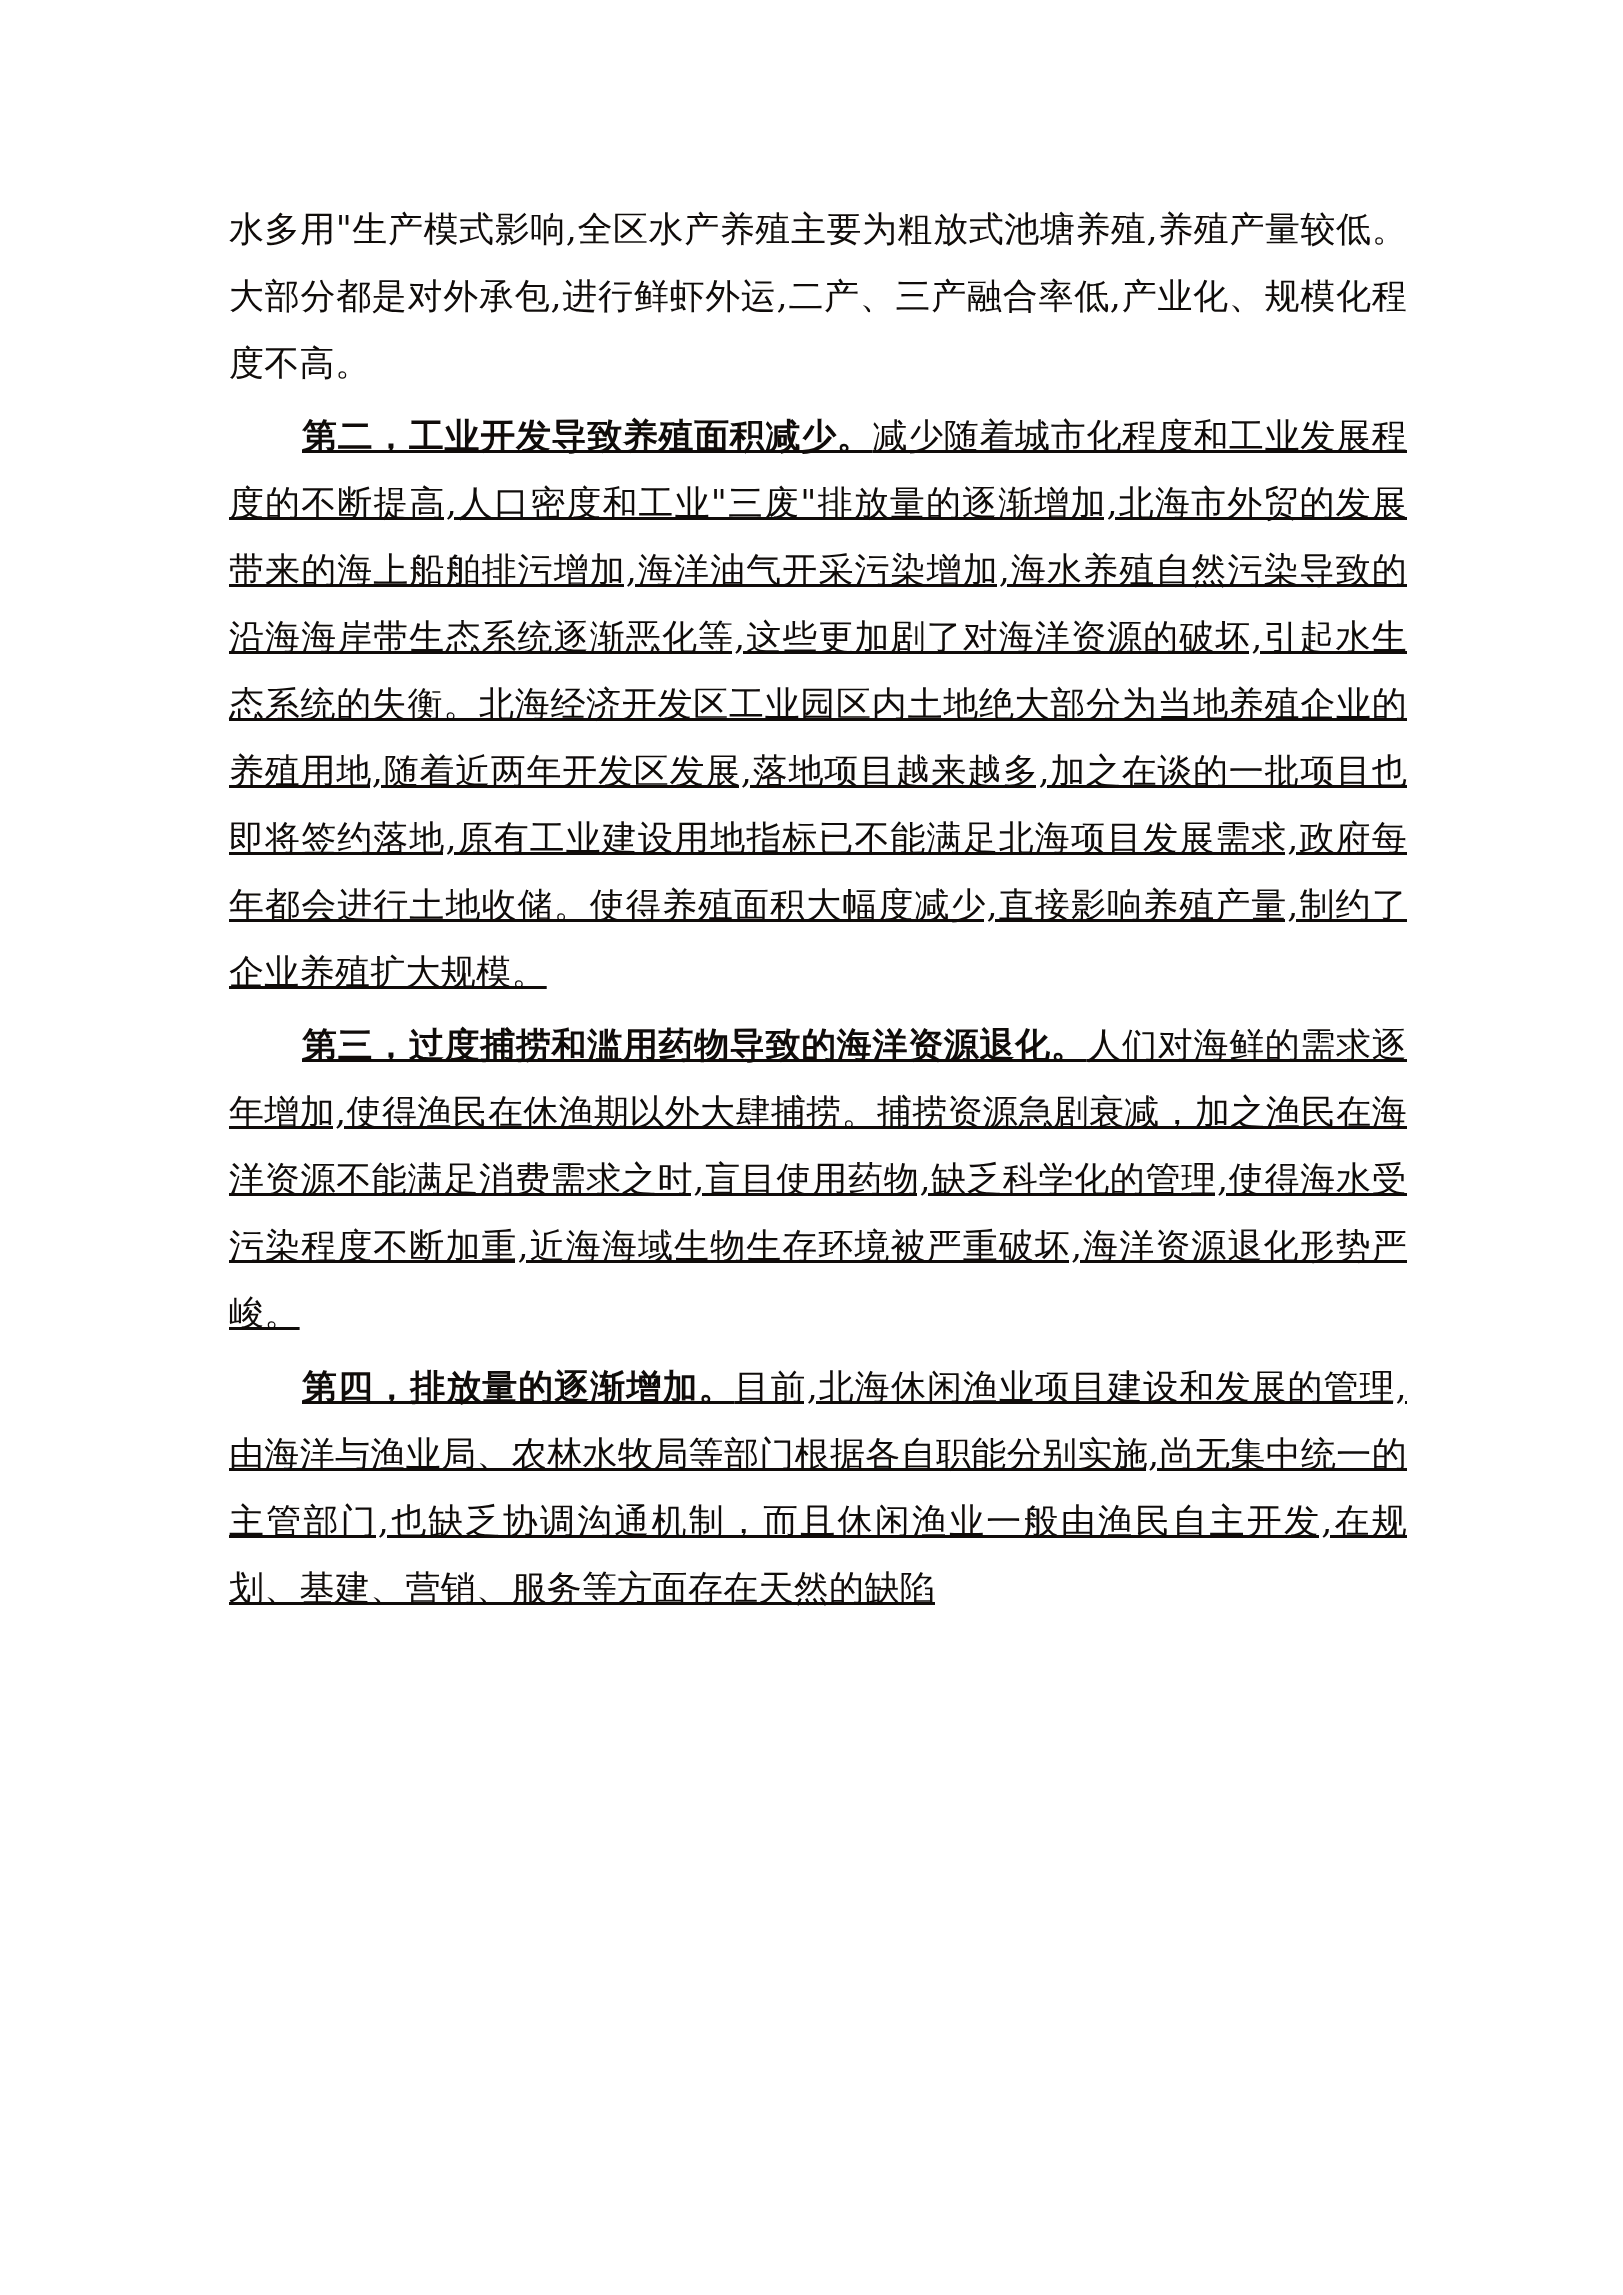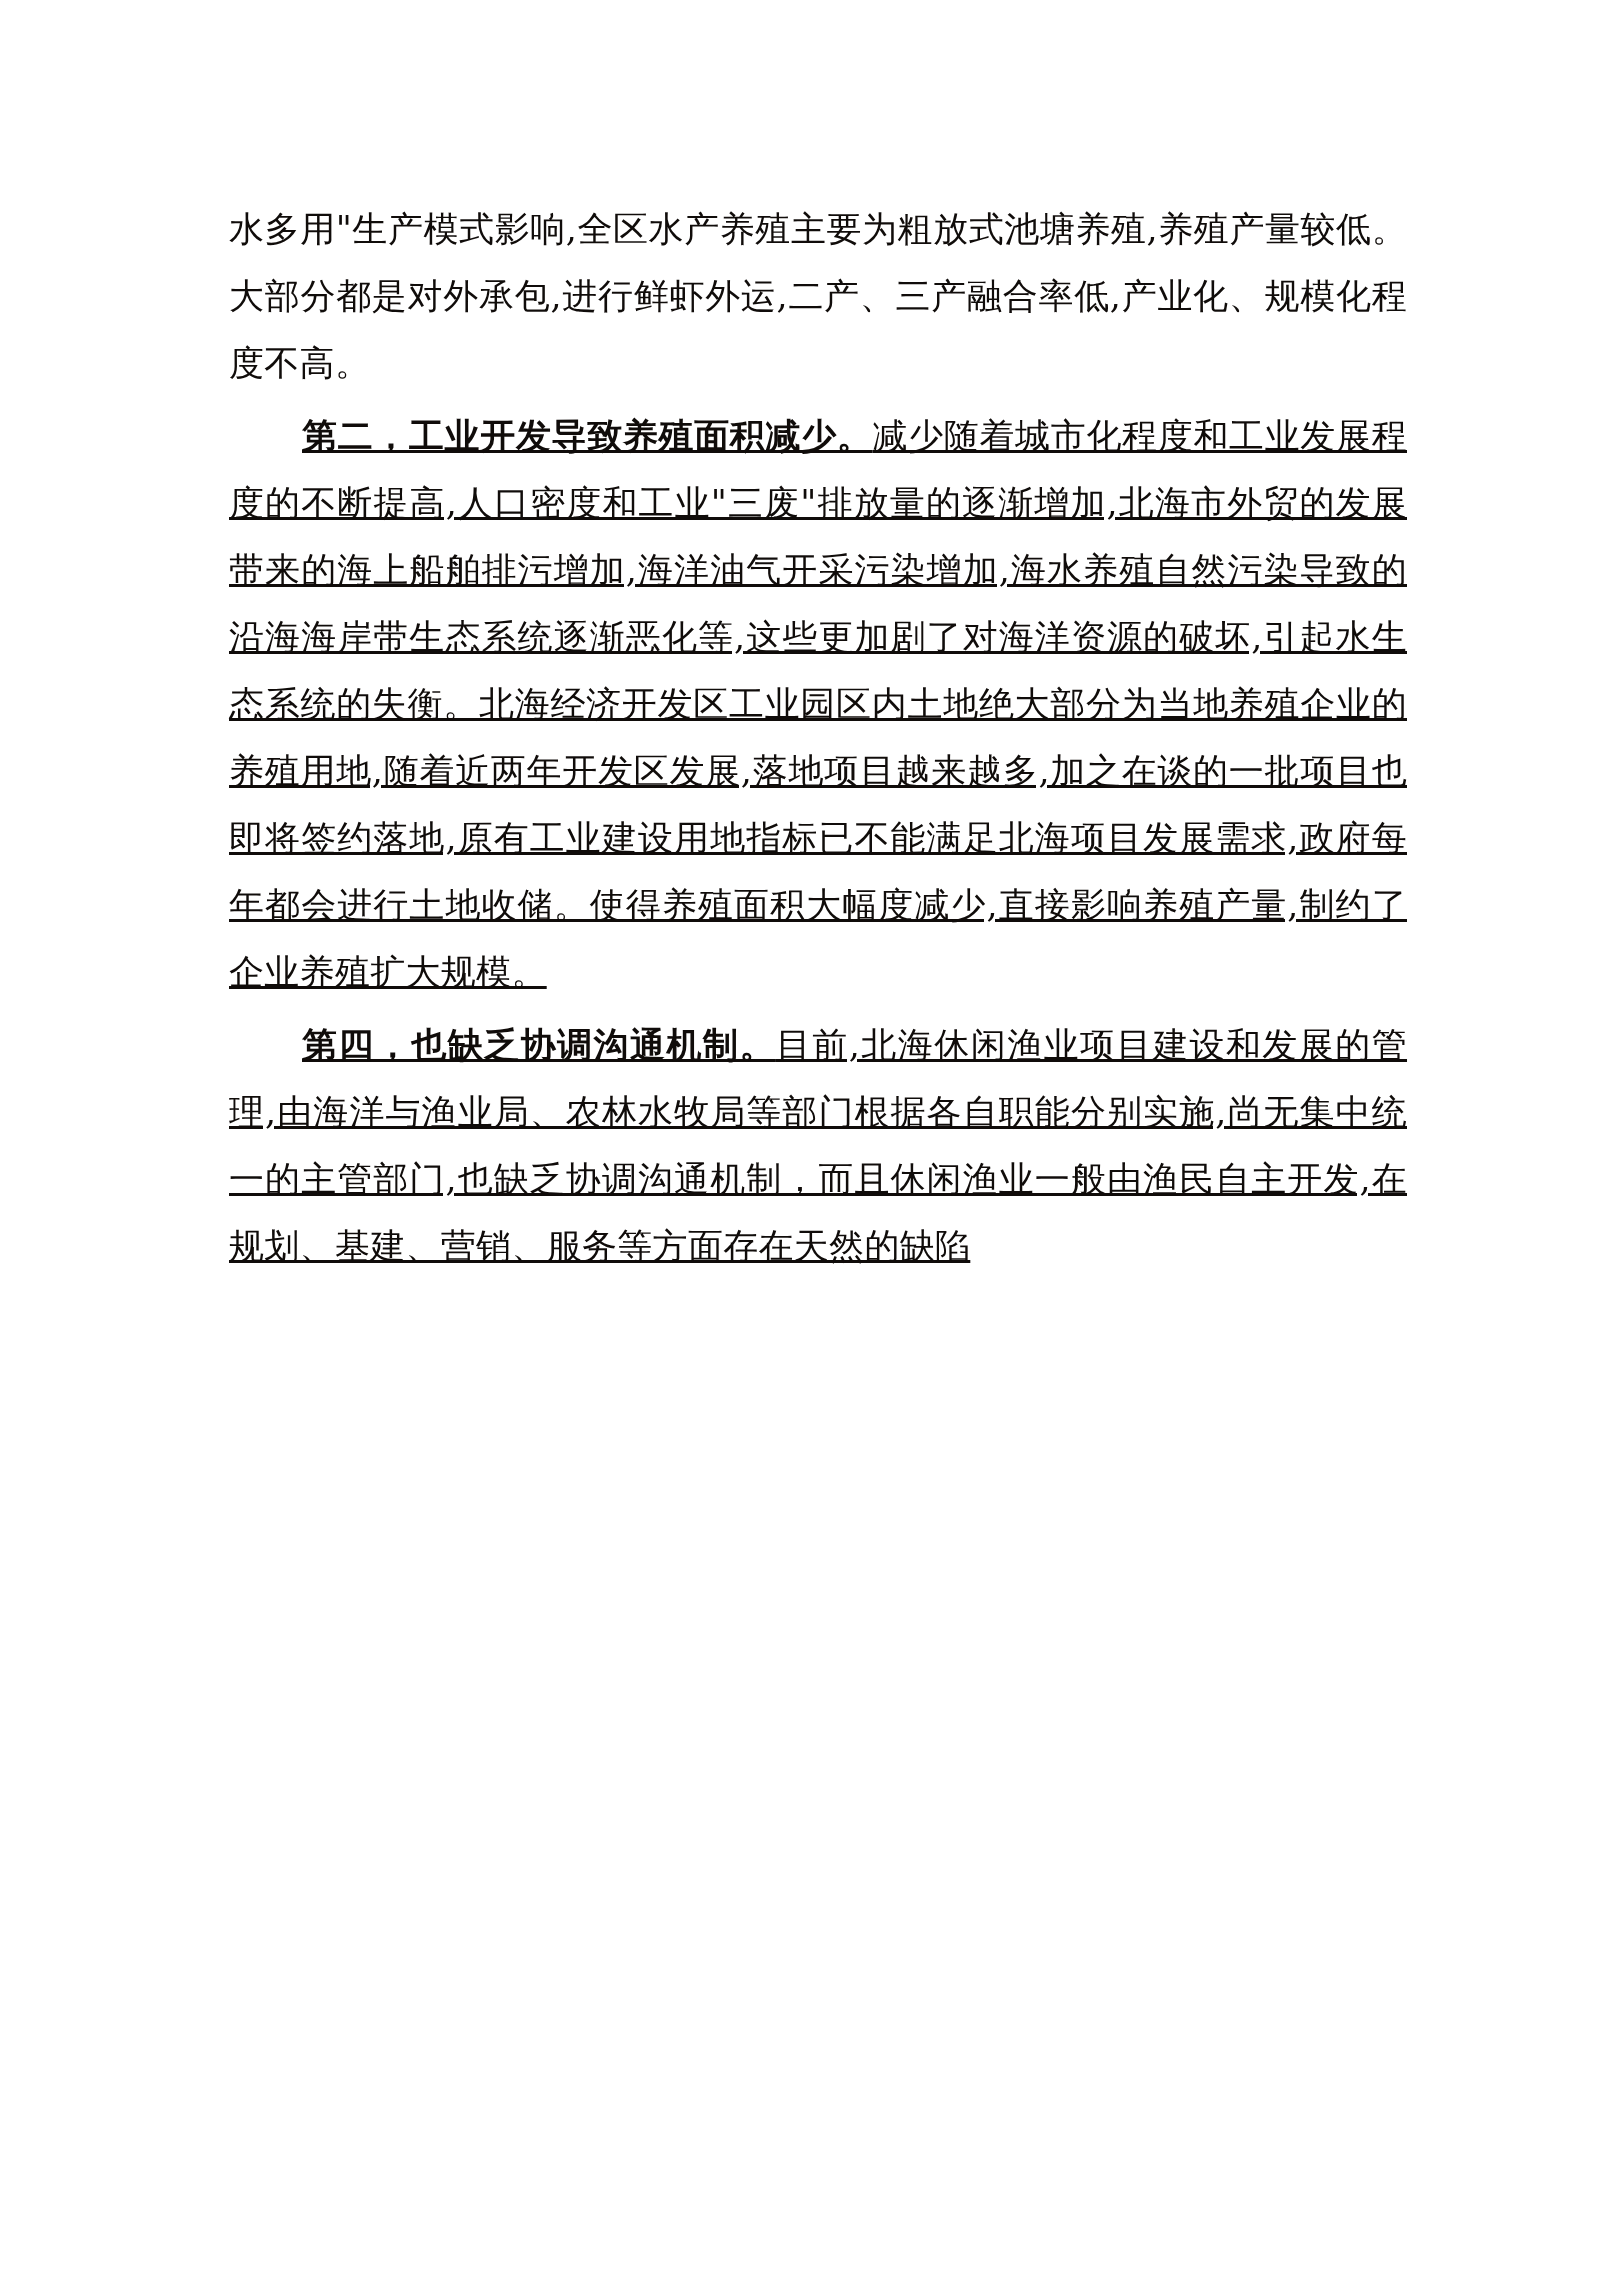--- a/index.html
+++ b/index.html
@@ -42,18 +42,19 @@
 </head>
 <body>
 
 <div class="page">
   <div class="doc-body">
 
     <p class="para"><span>水多用"生产模式影响,全区水产养殖主要为粗放式池塘养殖,养殖产量较低。大部分都是对外承包,进行鲜虾外运,二产、三产融合率低,产业化、规模化程度不高。</span></p>
 
     <p class="para indent"><span class="lead">第二，工业开发导致养殖面积减少。</span><span>减少随着城市化程度和工业发展程度的不断提高,人口密度和工业"三废"排放量的逐渐增加,北海市外贸的发展带来的海上船舶排污增加,海洋油气开采污染增加,海水养殖自然污染导致的沿海海岸带生态系统逐渐恶化等,这些更加剧了对海洋资源的破坏,引起水生态系统的失衡。北海经济开发区工业园区内土地绝大部分为当地养殖企业的养殖用地,随着近两年开发区发展,落地项目越来越多,加之在谈的一批项目也即将签约落地,原有工业建设用地指标已不能满足北海项目发展需求,政府每年都会进行土地收储。使得养殖面积大幅度减少,直接影响养殖产量,制约了企业养殖扩大规模。</span></p>
 
+    <p class="para indent"><span class="lead">第三，过度捕捞和滥用药物导致的海洋资源退化。</span><span>人们对海鲜的需求逐年增加,使得渔民在休渔期以外大肆捕捞。捕捞资源急剧衰减，加之渔民在海洋资源不能满足消费需求之时,盲目使用药物,缺乏科学化的管理,使得海水受污染程度不断加重,近海海域生物生存环境被严重破坏,海洋资源退化形势严峻。</span></p>
 
-    <p class="para indent"><span class="lead">第四，也缺乏协调沟通机制。</span><span>目前,北海休闲渔业项目建设和发展的管理,由海洋与渔业局、农林水牧局等部门根据各自职能分别实施,尚无集中统一的主管部门,也缺乏协调沟通机制，而且休闲渔业一般由渔民自主开发,在规划、基建、营销、服务等方面存在天然的缺陷</span></p>
+    <p class="para indent"><span class="lead">第四，排放量的逐渐增加。</span><span>目前,北海休闲渔业项目建设和发展的管理,由海洋与渔业局、农林水牧局等部门根据各自职能分别实施,尚无集中统一的主管部门,也缺乏协调沟通机制，而且休闲渔业一般由渔民自主开发,在规划、基建、营销、服务等方面存在天然的缺陷</span></p>
 
   </div>
 </div>
 
 
 </body></html>

